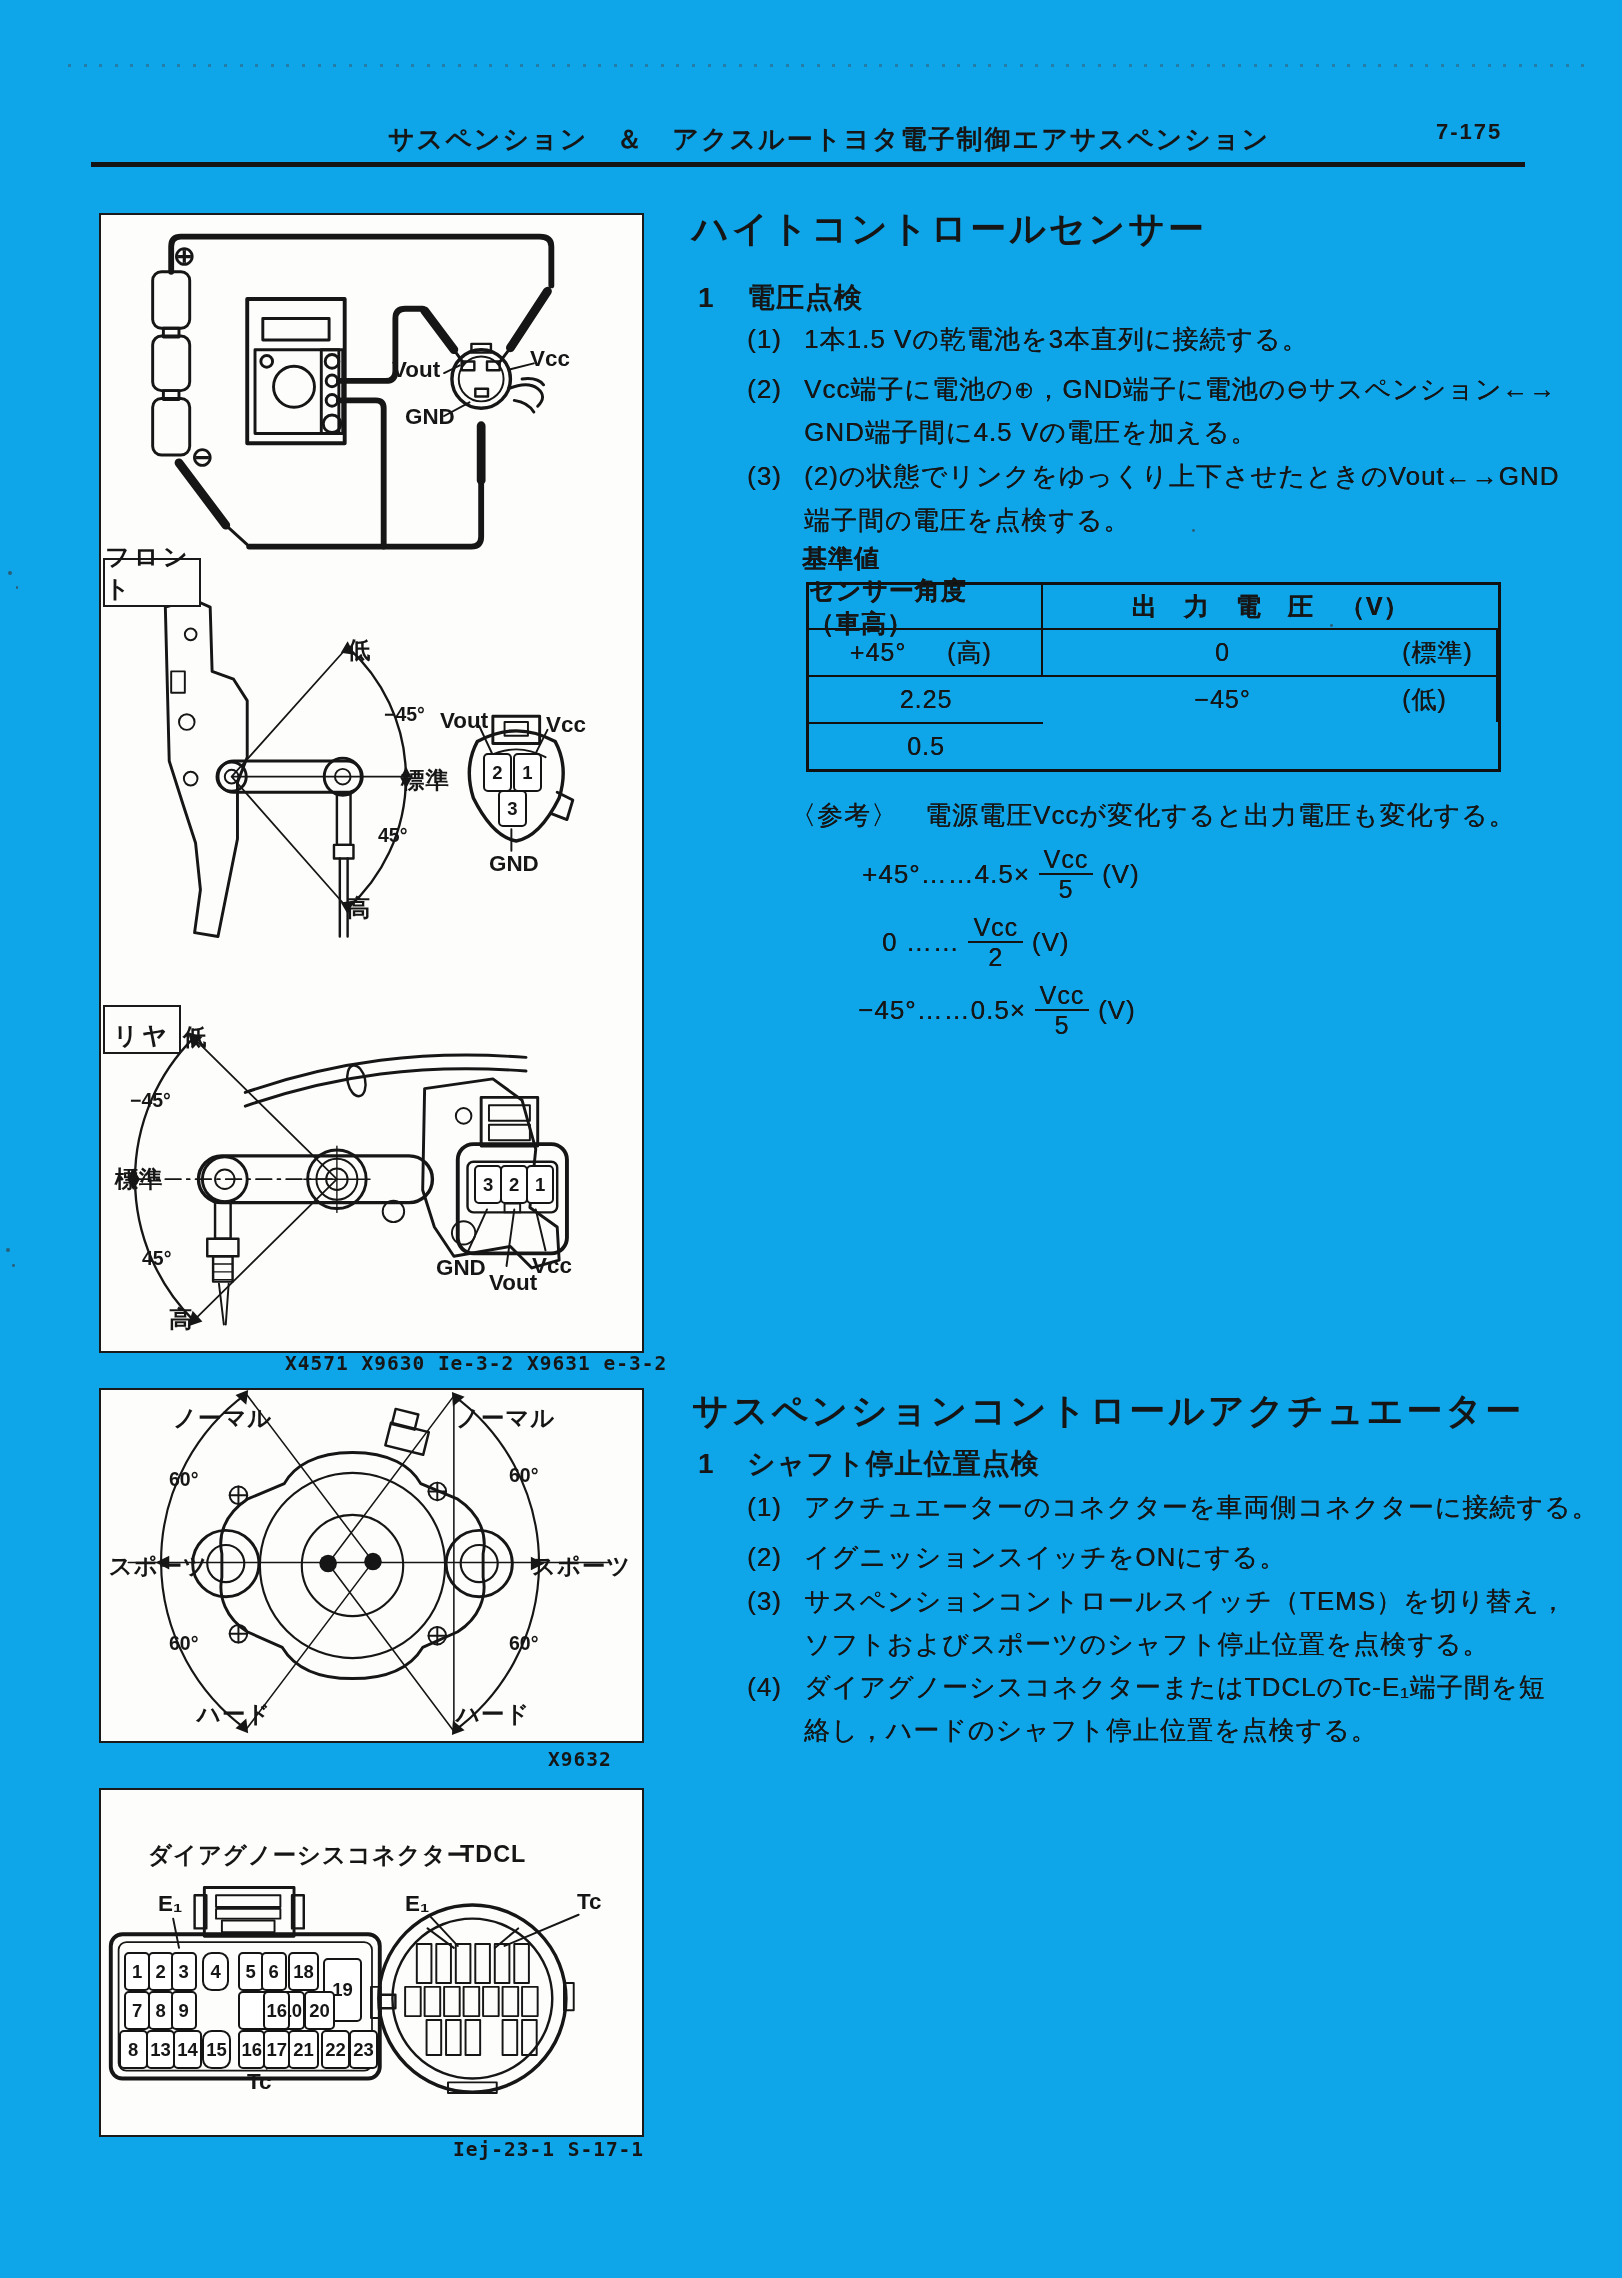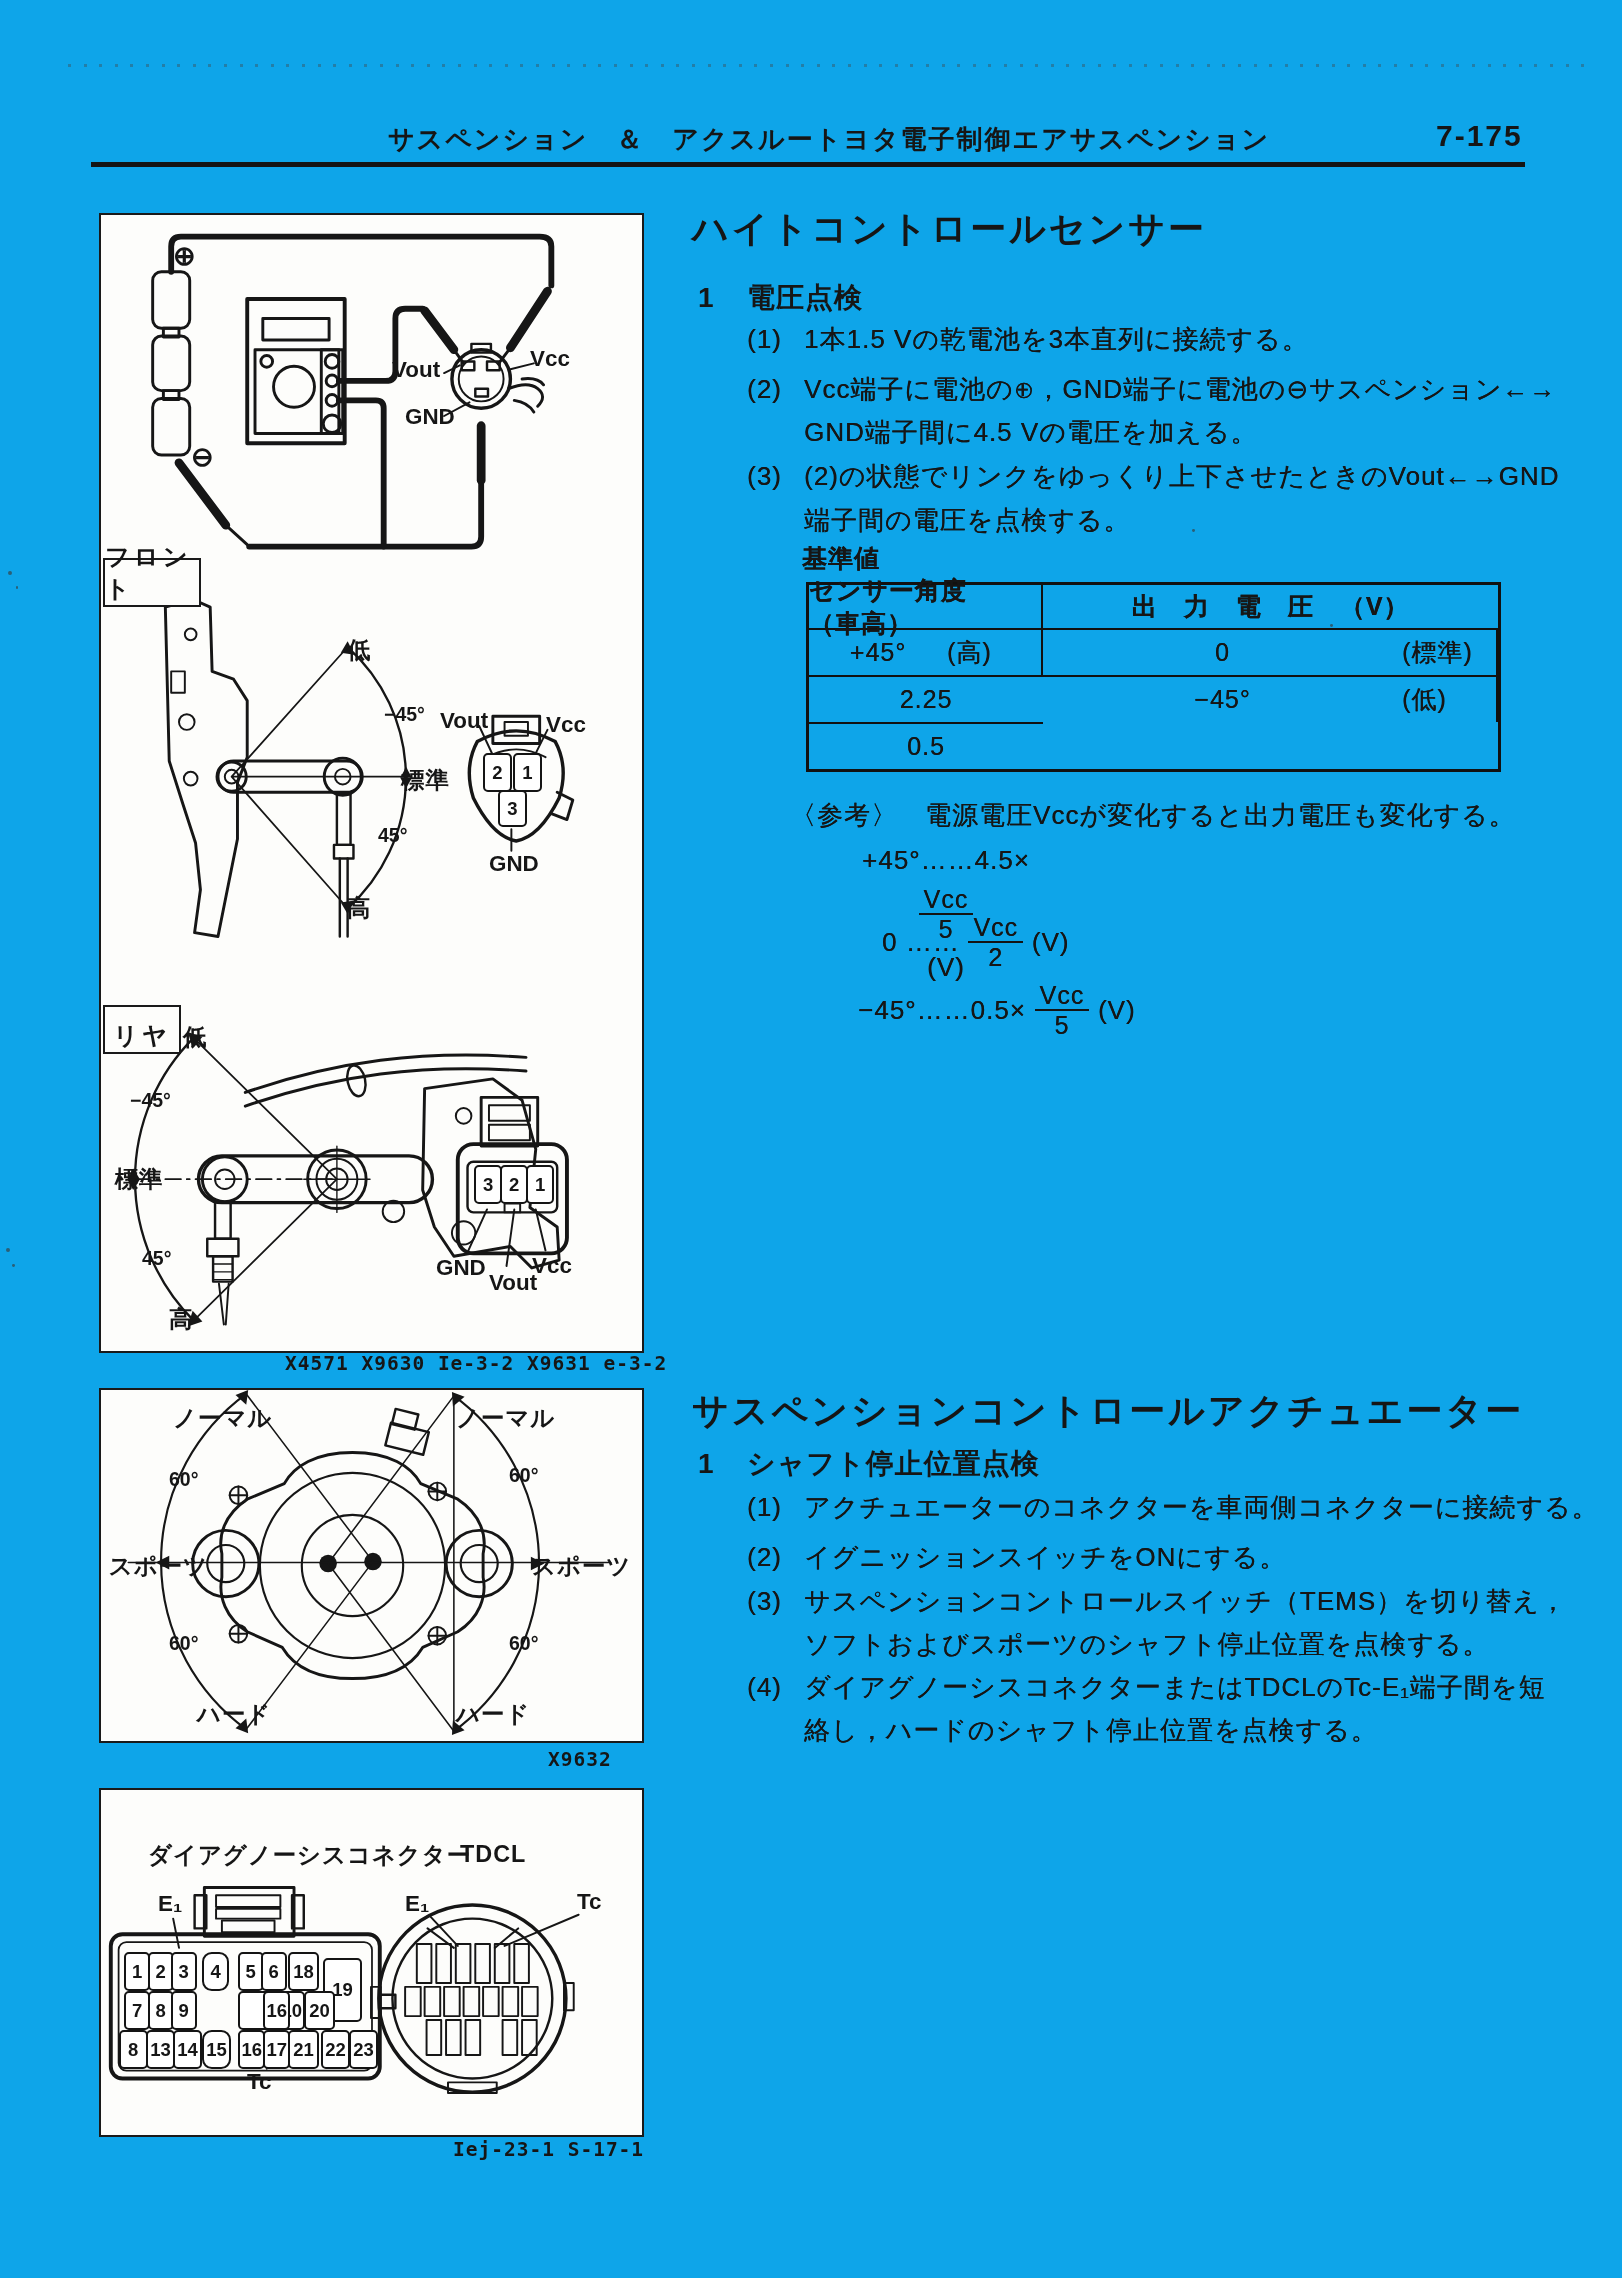--- a/index.html
+++ b/index.html
@@ -49,21 +49,21 @@
 
   <div class="dotline" style="left:68px;top:64px;width:1517px;"></div>
   <div class="speck" style="left:7.8px;top:571px;width:3.9px;height:3.9px;"></div>
   <div class="speck" style="left:15.6px;top:586px;width:2.9px;height:2.9px;"></div>
   <div class="speck" style="left:5.9px;top:1248px;width:3.9px;height:3.9px;"></div>
   <div class="speck" style="left:11.7px;top:1264px;width:2.9px;height:2.9px;"></div>
   <div class="speck" style="left:1192px;top:529px;width:2.9px;height:2.9px;"></div>
   <div class="speck" style="left:1330px;top:624px;width:2.9px;height:2.9px;"></div>
 
   <div class="abs h2" style="left:388px;top:122px;font-size:26px;letter-spacing:2px;">サスペンション　＆　アクスルートヨタ電子制御エアサスペンション</div>
-  <div class="abs" style="left:1436px;top:119px;font-size:30px;font-weight:bold;letter-spacing:2px;">7-175</div>
+  <div class="abs" style="left:1436px;top:119px;font-size:22px;font-weight:bold;letter-spacing:2px;">7-175</div>
   <div class="abs rule" style="left:91px;top:162px;width:1434px;height:4.9px;"></div>
 
   <div class="fig" style="left:99px;top:213px;width:541px;height:1136px;">
     <svg width="541" height="1136" viewBox="0 0 555 1165">
       <g stroke="#161616" fill="none" stroke-width="3" stroke-linecap="round" stroke-linejoin="round">
 
         <rect x="53" y="58" width="38" height="58" rx="9"></rect>
         <rect x="53" y="124" width="38" height="56" rx="9"></rect>
         <rect x="53" y="188" width="38" height="58" rx="9"></rect>
         <rect x="64" y="116" width="16" height="9"></rect>
@@ -431,21 +431,21 @@
         </div>
     </div>
     <div class="cell row last">0.5</div>
   </div>
 
   <div class="abs body-text refline" style="left:790px;top:798px;">
     <span>〈参考〉</span>
     <span>電源電圧Vccが変化すると出力電圧も変化する。</span>
   </div>
 
-  <div class="abs formula" style="left:862px;top:845px;flex-direction:column;">
+  <div class="abs formula" style="left:862px;top:845px;">
     <span>+45°……4.5×</span>
     <span class="frac">
         <span class="fnum">Vcc</span>
         <span>5</span>
       </span>
     <span>(V)</span>
   </div>
   <div class="abs formula" style="left:882px;top:913px;">
     <span>0 ……</span>
     <span class="frac">

